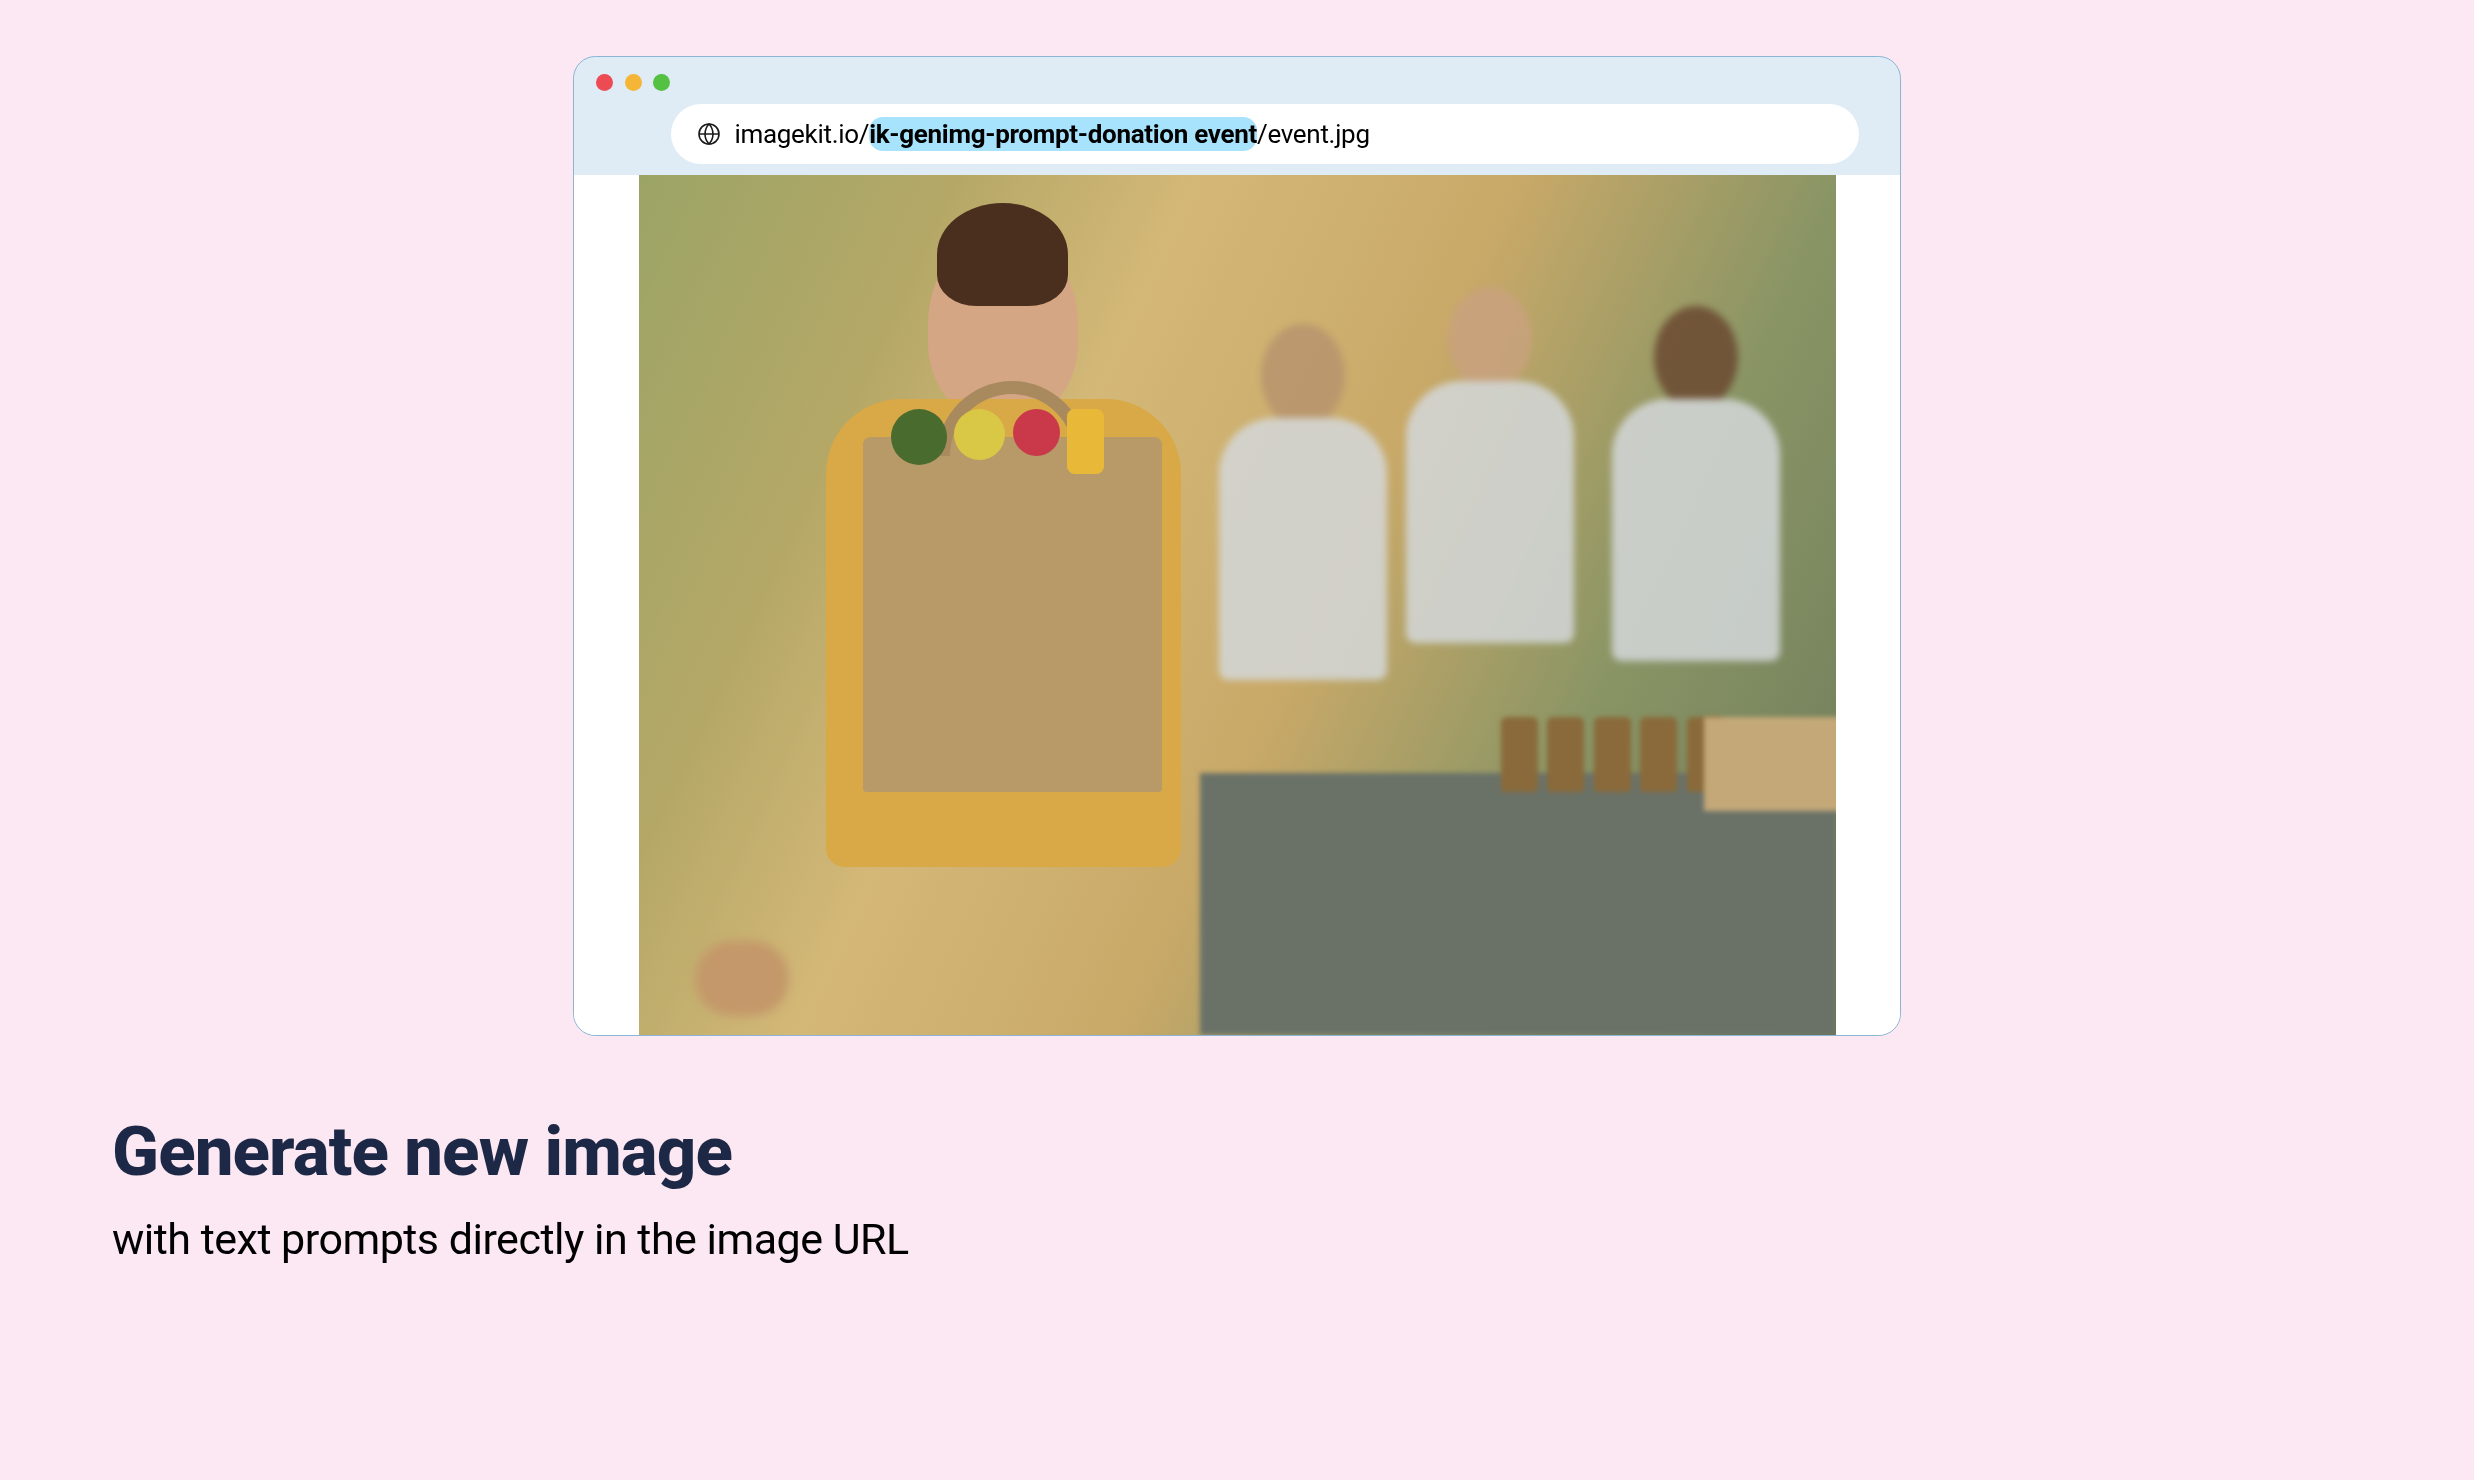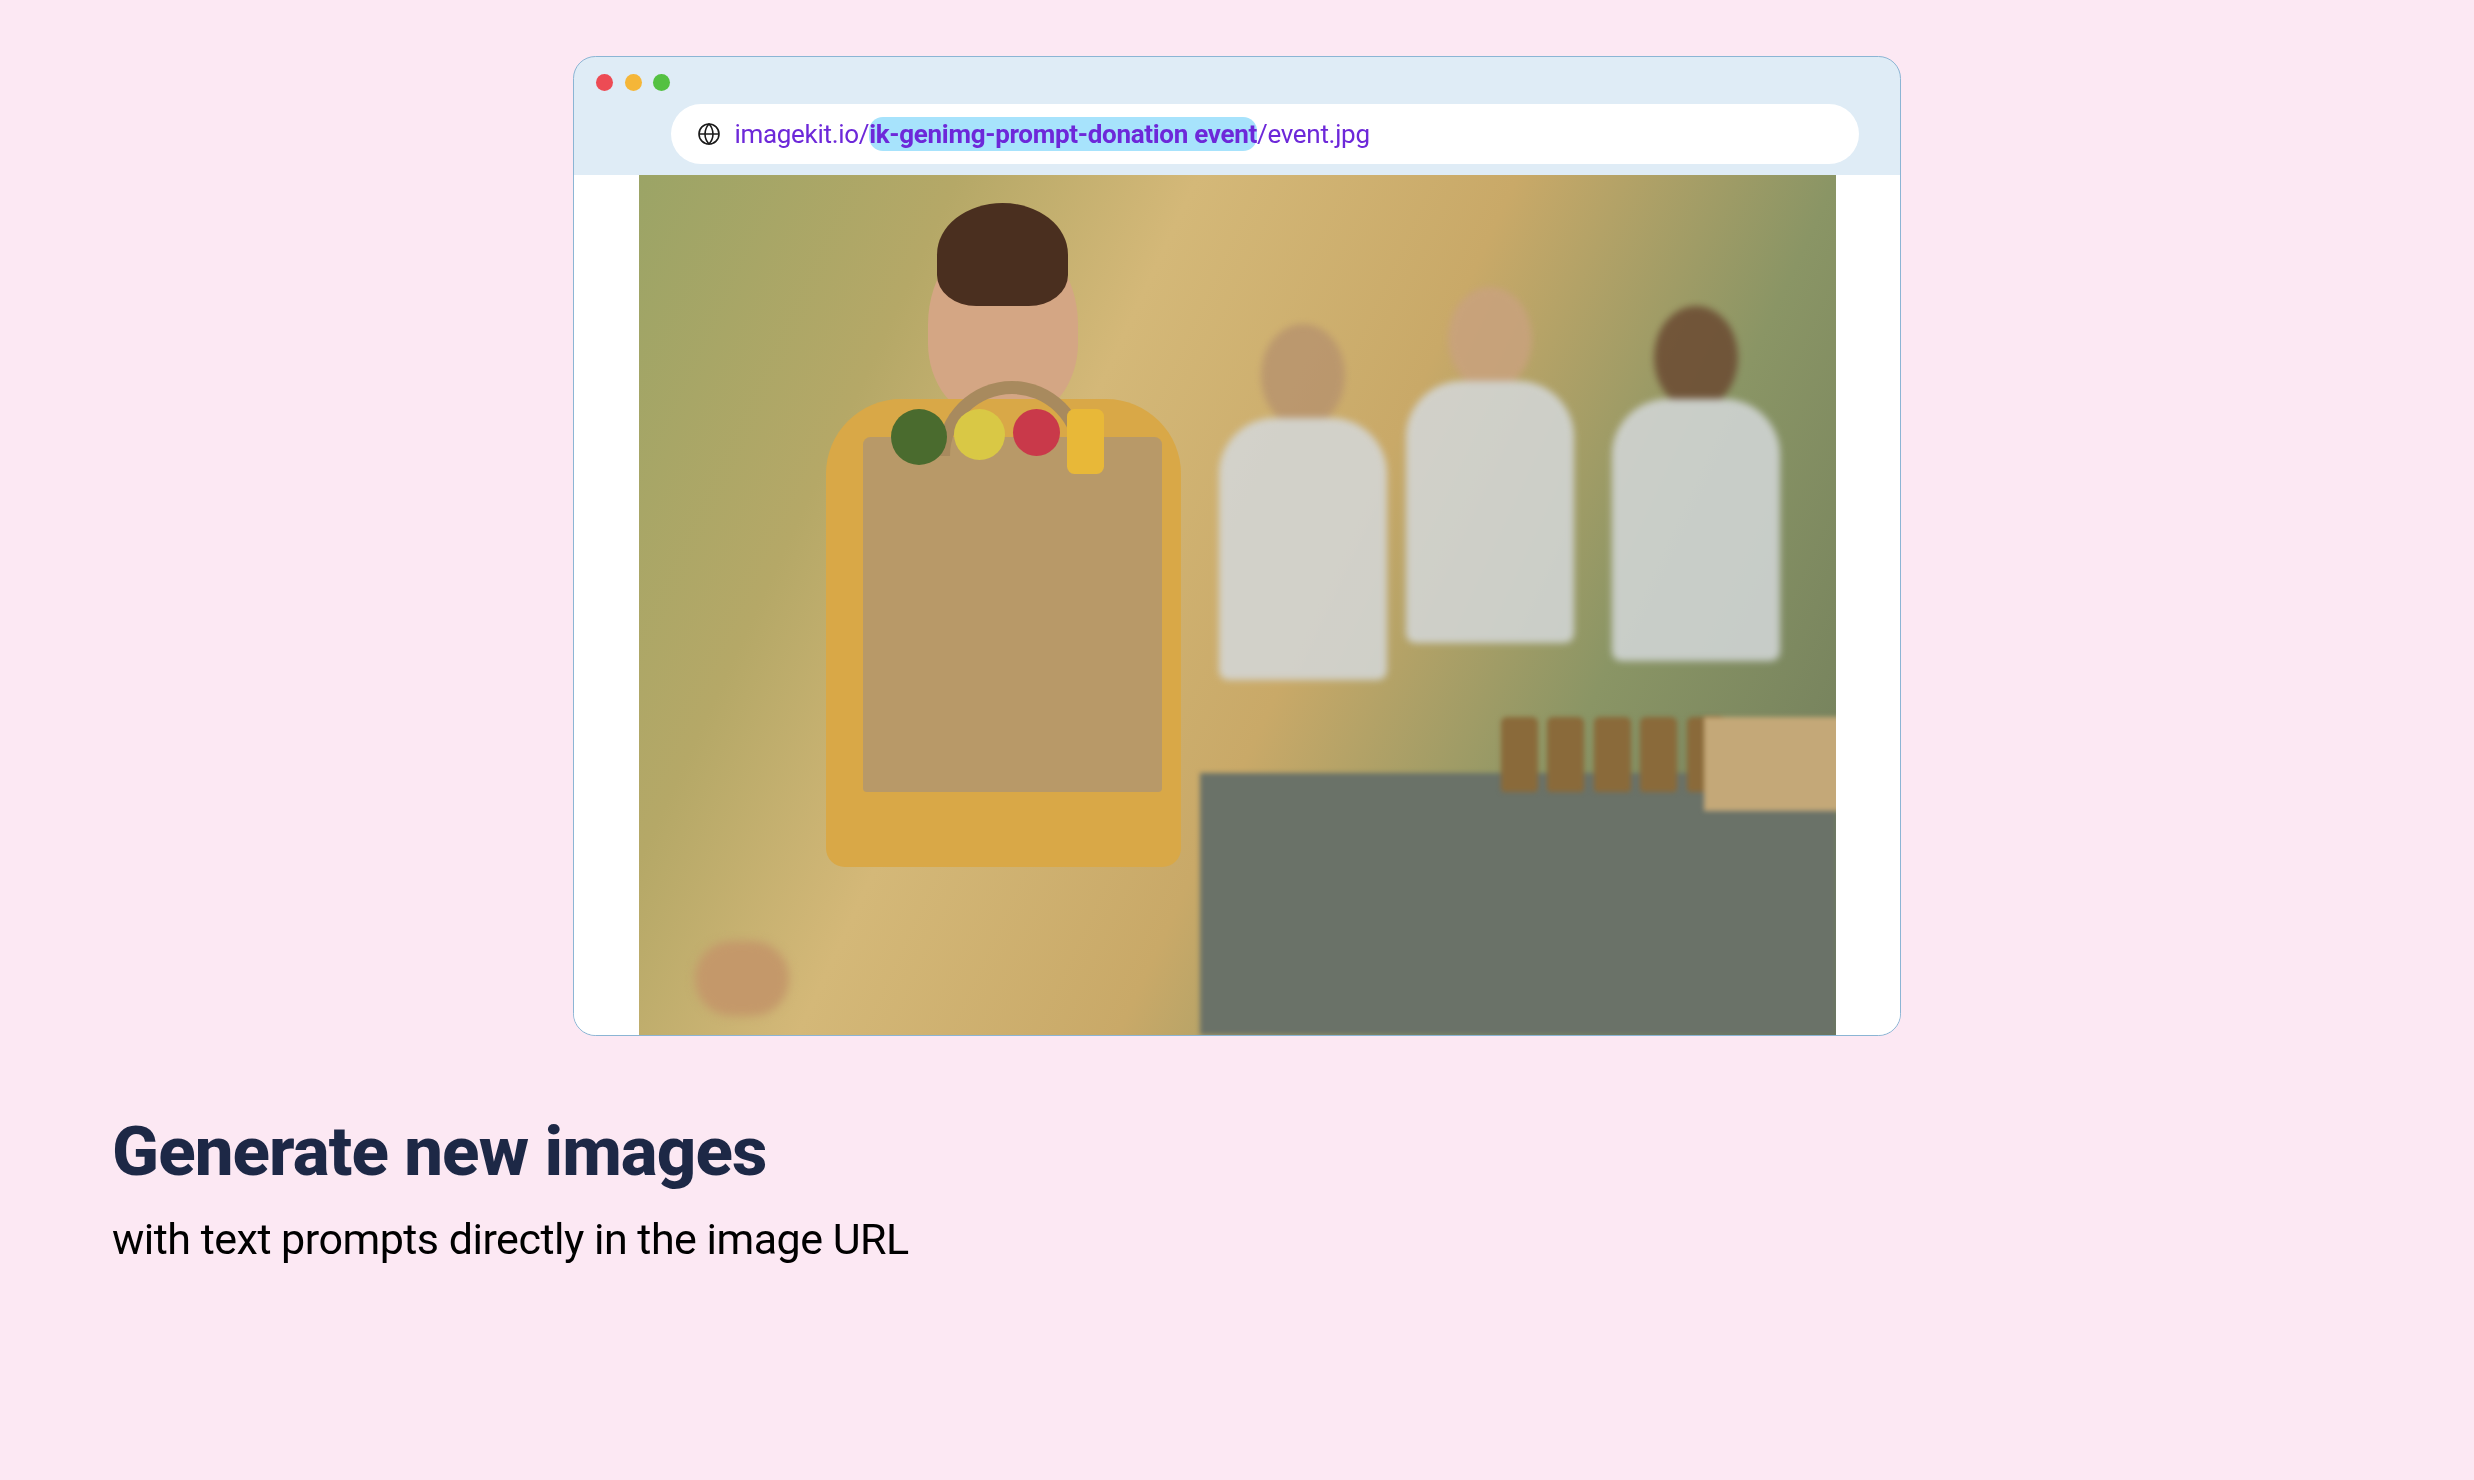--- a/index.html
+++ b/index.html
@@ -50,21 +50,21 @@
     .traffic-light.green { background: #54c142; }
     
     .url-bar {
       background: #ffffff;
       border-radius: 934px;
       padding: 13px 26px;
       display: flex;
       align-items: center;
       gap: 13px;
       font-size: 26px;
-      color: #6d28d9;
+      color: #000000;
       margin-left: 75px;
       margin-right: 18.7px;
     }
     
     .globe-icon {
       width: 24px;
       height: 24px;
       flex-shrink: 0;
     }
     
@@ -351,15 +351,15 @@
           <div class="produce-item produce-bottle"></div>
         </div>
       </div>
       <div class="ground-items">
         <div class="toy"></div>
       </div>
     </div>
   </div>
 </div>
 
-<h1 class="headline">Generate new images</h1>
+<h1 class="headline">Generate new image</h1>
 <p class="subheadline">with text prompts directly in the image URL</p>
 
 
 </body></html>

